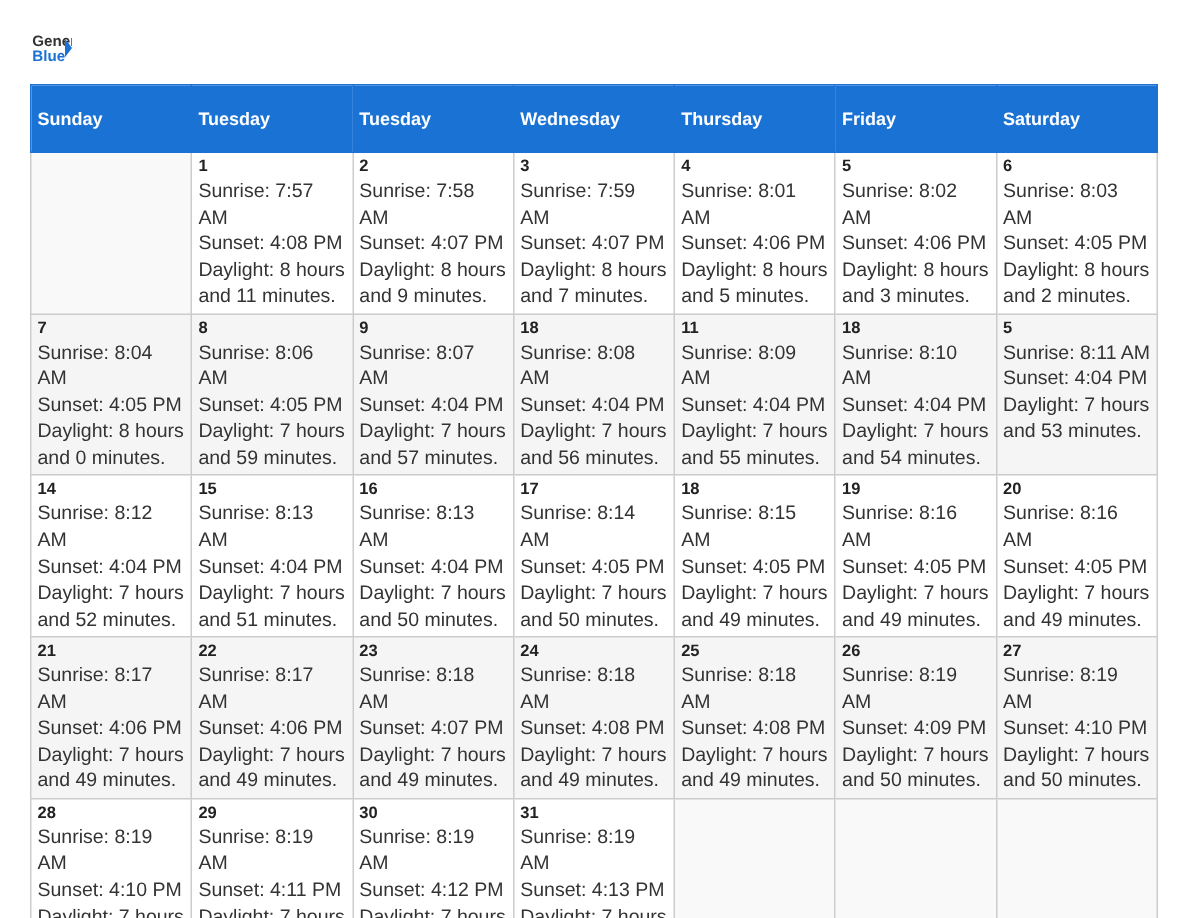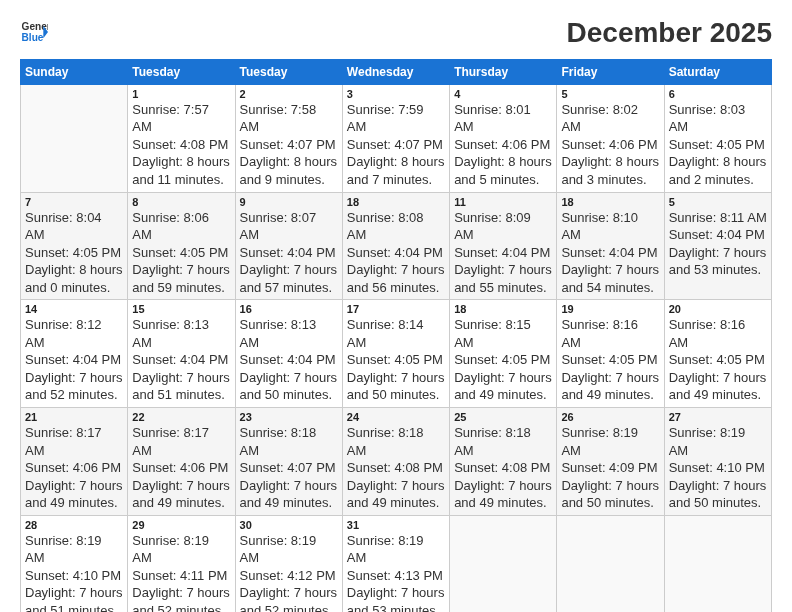--- a/index.html
+++ b/index.html
@@ -47,21 +47,21 @@
     }
     table {
       width: 100%;
       border-collapse: collapse;
     }
     thead tr th {
       background: #1a73d4;
       color: #fff;
       font-size: 12px;
       font-weight: bold;
-      padding: 5px 4px;
+      padding: 15px 4px;
       text-align: left;
       border: 1px solid #1a73d4;
     }
     tbody tr td {
       border: 1px solid #ccc;
       vertical-align: top;
       padding: 3px 4px 3px 4px;
       width: 14.28%;
       min-height: 80px;
       height: 82px;
@@ -94,21 +94,20 @@
 <div class="page">
   <div class="header">
     <div class="logo">
       <svg class="logo-icon" viewBox="0 0 36 36">
         <text x="2" y="16" font-size="13" font-weight="bold" fill="#333" font-family="Arial">General</text>
         <text x="2" y="29" font-size="13" font-weight="bold" fill="#1a73d4" font-family="Arial">Blue</text>
         <polygon points="30,10 36,18 30,26" fill="#1a73d4"></polygon>
       </svg>
     </div>
     <div class="title-block">
-      <div class="month-title">December 2025</div>
     </div>
   </div>
 
   <table>
     <thead>
       <tr id="days-header">
           <th>Sunday</th>
           <th>Tuesday</th>
           <th>Tuesday</th>
           <th>Wednesday</th>

